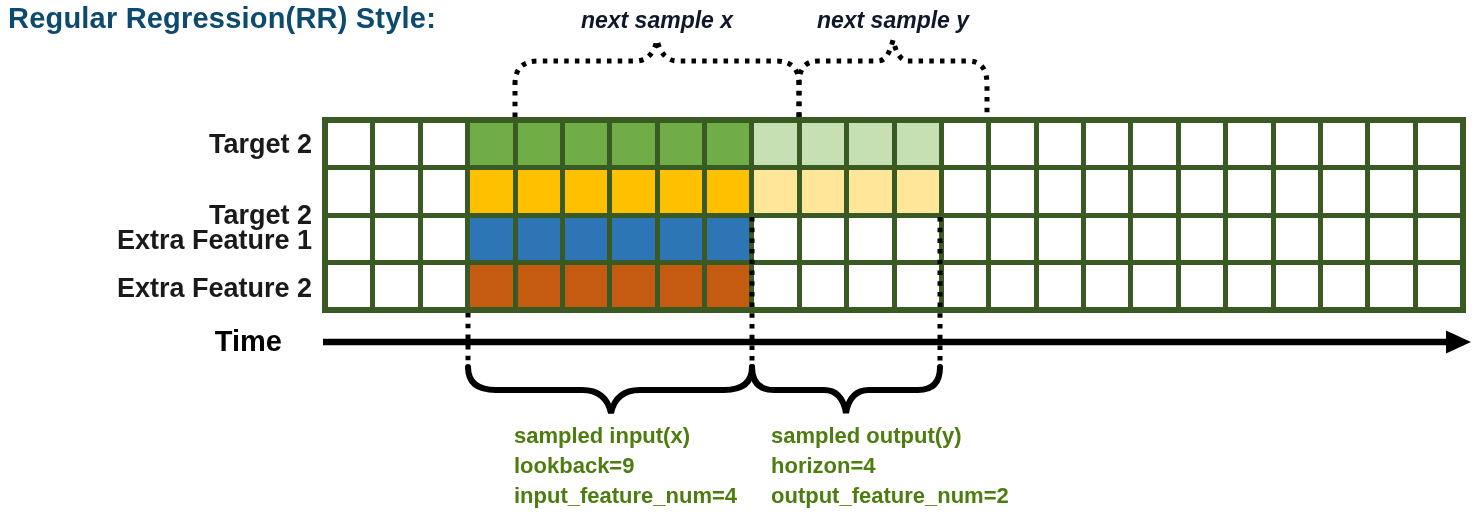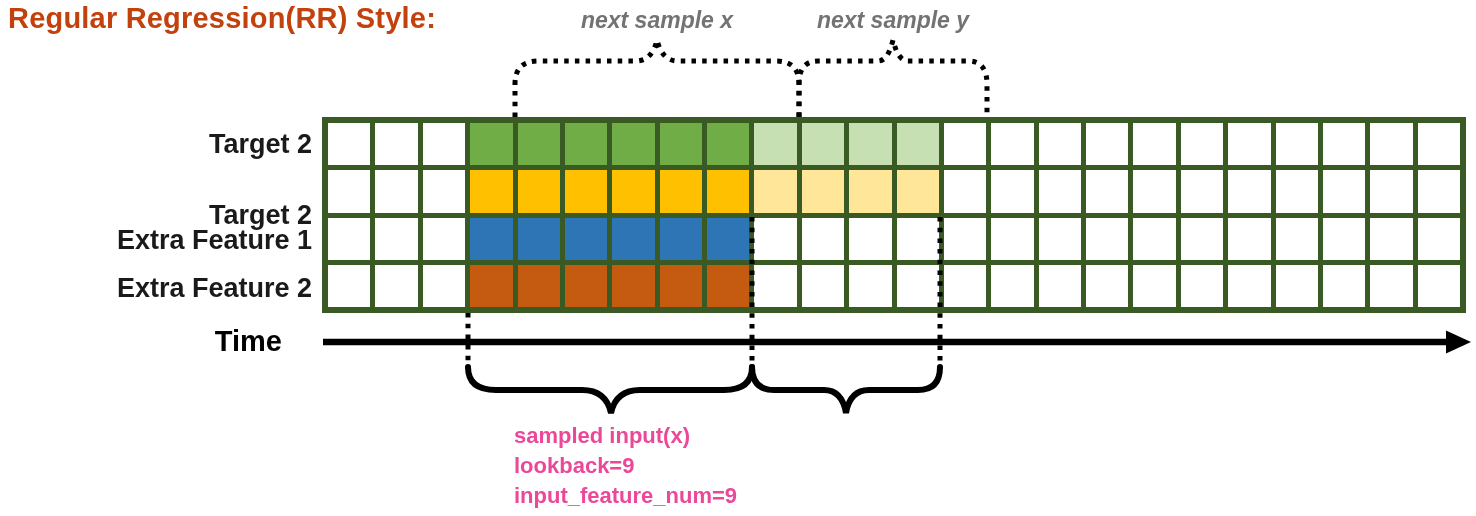--- a/index.html
+++ b/index.html
@@ -13,21 +13,21 @@
     background: #ffffff;
     overflow: hidden;
   }
 
   .title {
     position: absolute;
     left: 8px;
     top: 2px;
     font-size: 29px;
     font-weight: 700;
-    color: #c2410c;
+    color: #0c4a6e;
     letter-spacing: 0.2px;
   }
 
   
   .grid {
     position: absolute;
     left: 322px;
     top: 117px;
     width: 1144px;
     height: 196px;
@@ -73,32 +73,32 @@
   }
 
   .brace-label {
     position: absolute;
     top: 7px;
     width: 300px;
     text-align: center;
     font-size: 23px;
     font-style: italic;
     font-weight: 700;
-    color: #737373;
+    color: #0f172a;
   }
   .brace-label.nsx { left: 507px; }
   .brace-label.nsy { left: 743px; }
 
   .anno-block {
     position: absolute;
     top: 421px;
     font-size: 22px;
     font-weight: 700;
     line-height: 30px;
-    color: #ec4899;
+    color: #4d7c0f;
     white-space: nowrap;
   }
   .anno-block.input-block { left: 514px; }
   .anno-block.output-block { left: 771px; }
 </style>
 </head>
 <body>
 
 <div class="canvas">
 
@@ -229,17 +229,22 @@
 
     <path d="M752,367 Q752,390 774,390 L824,390 Q842,390 846,413 Q850,390 869,390 L918,390 Q940,390 940,367" fill="none" stroke="#000000" stroke-width="6" stroke-linecap="round"></path>
   </svg>
 
   <div class="brace-label nsx">next sample x</div>
   <div class="brace-label nsy">next sample y</div>
 
   <div class="anno-block input-block">
     <div>sampled input(x)</div>
     <div>lookback=9</div>
-    <div>input_feature_num=9</div>
+    <div>input_feature_num=4</div>
   </div>
 
+  <div class="anno-block output-block">
+    <div>sampled output(y)</div>
+    <div>horizon=4</div>
+    <div>output_feature_num=2</div>
+  </div>
 
 </div>
 
 </body></html>

